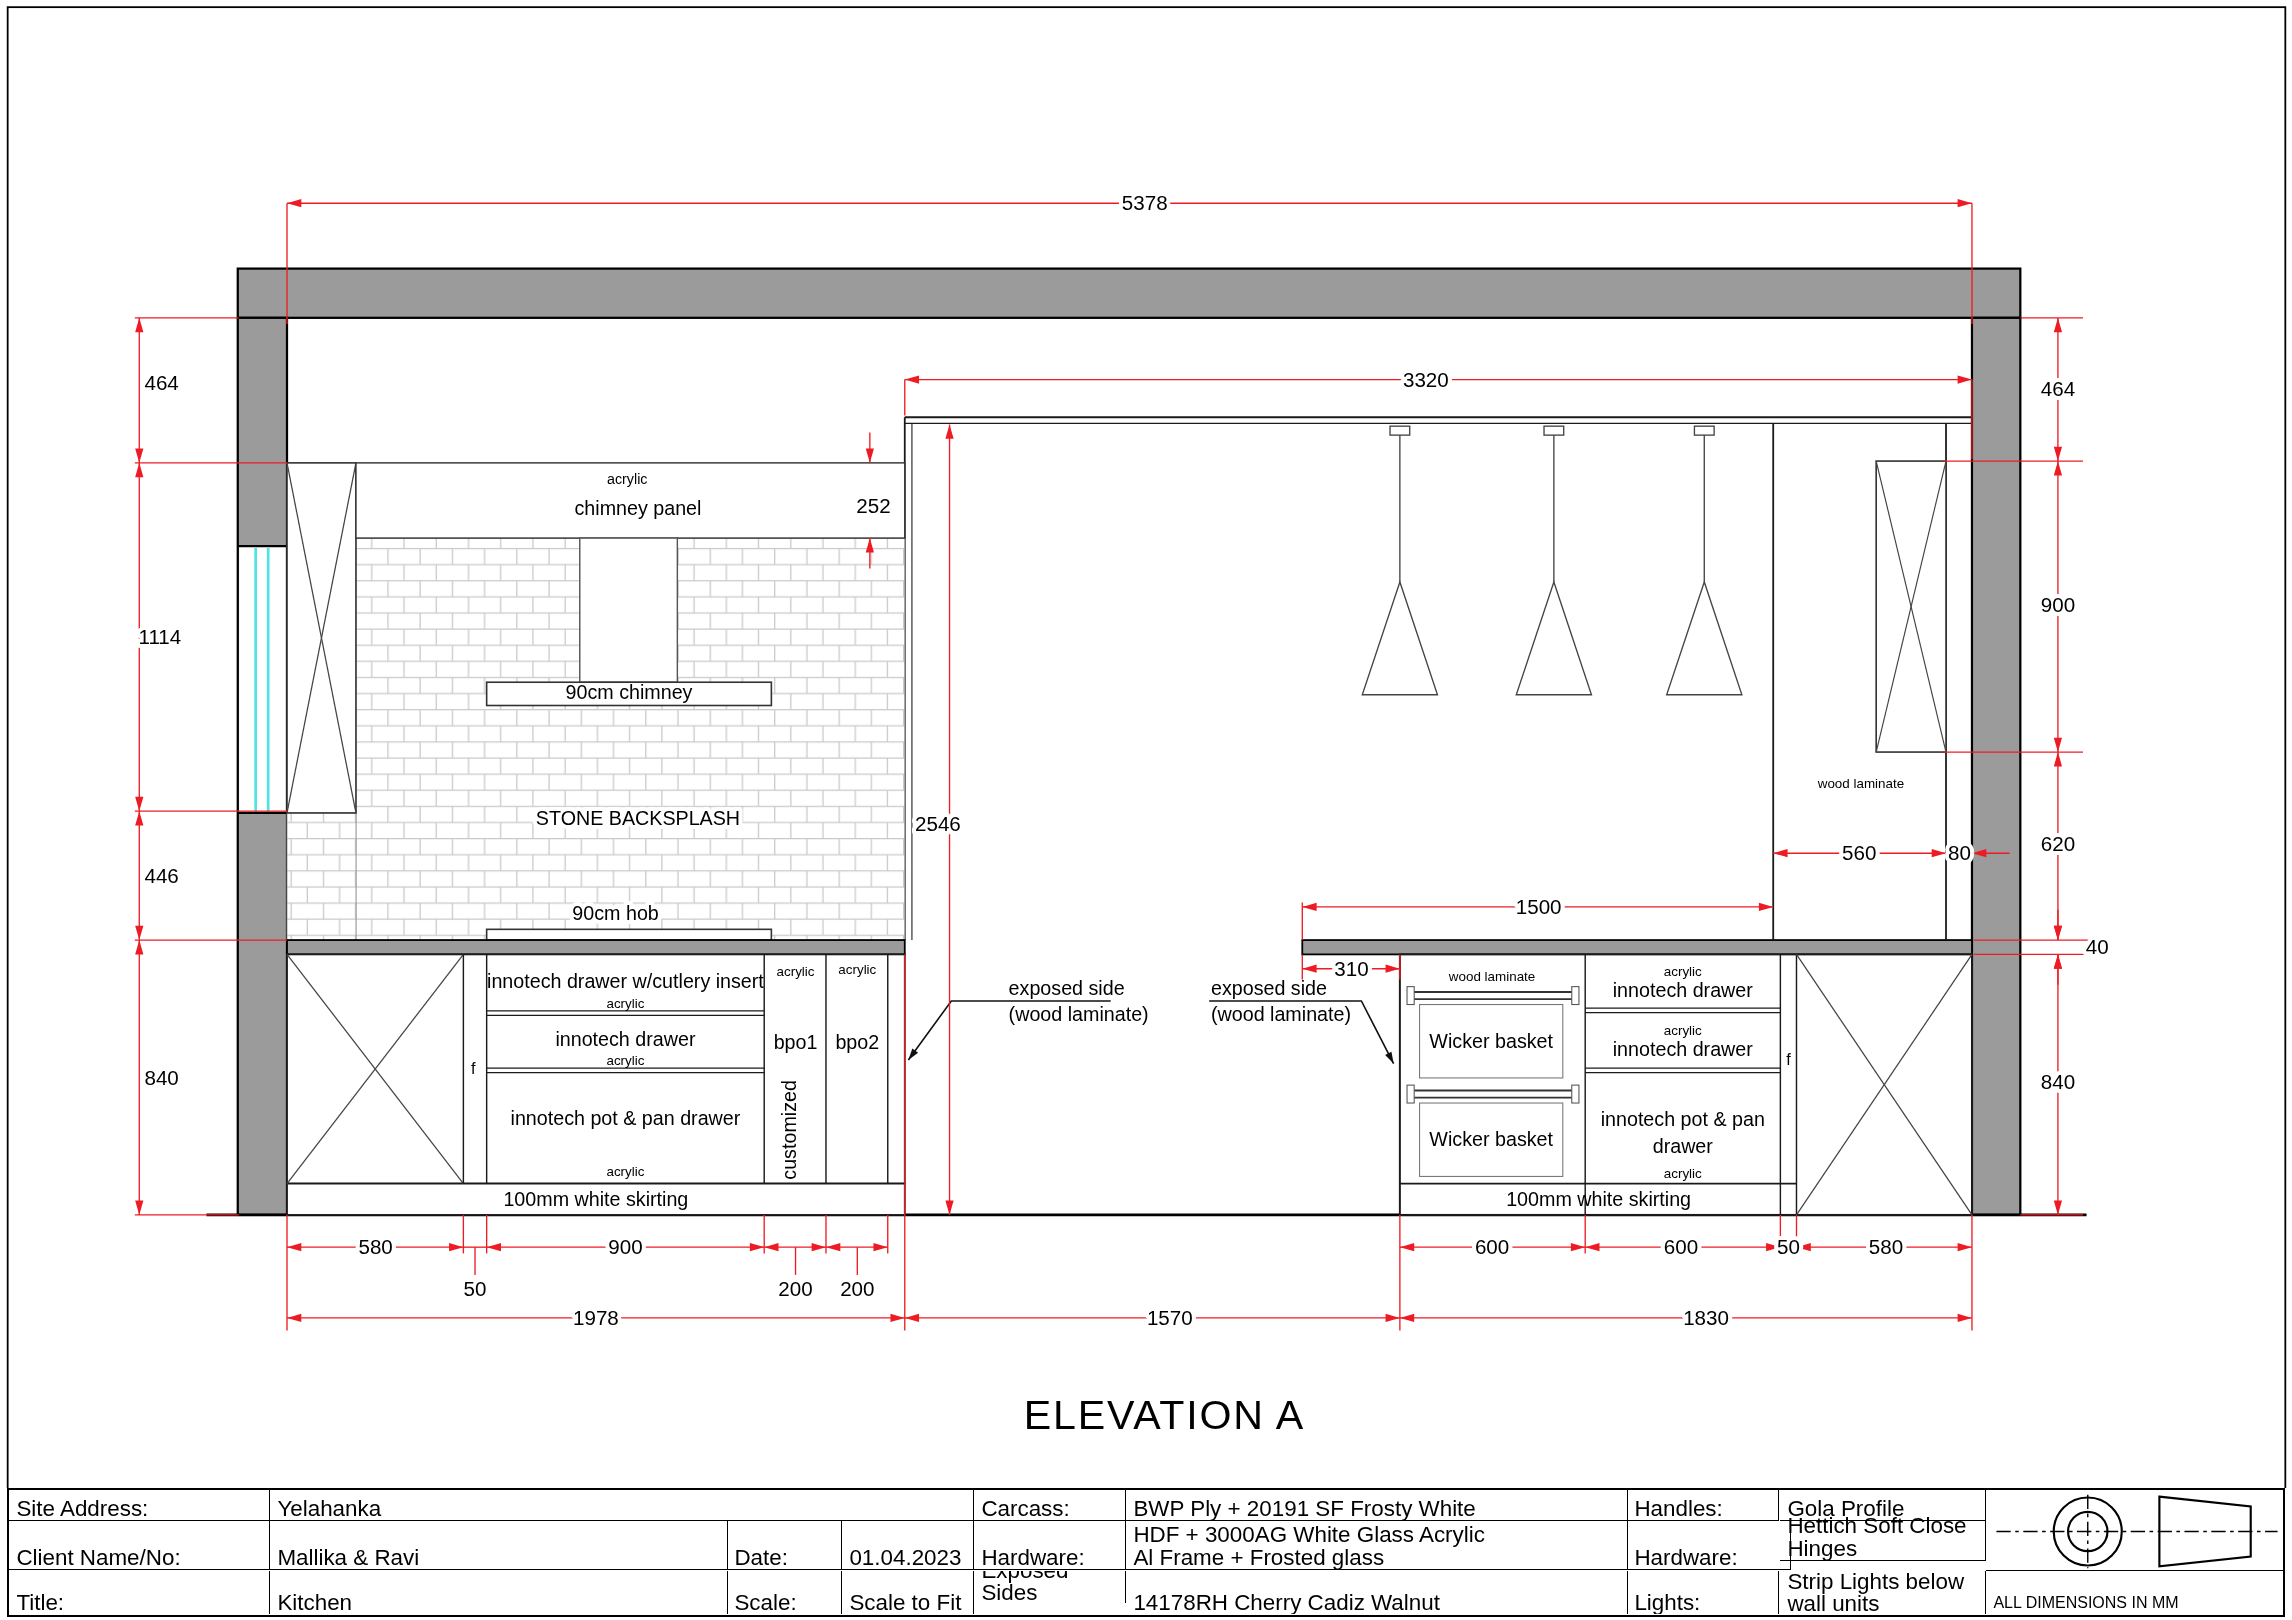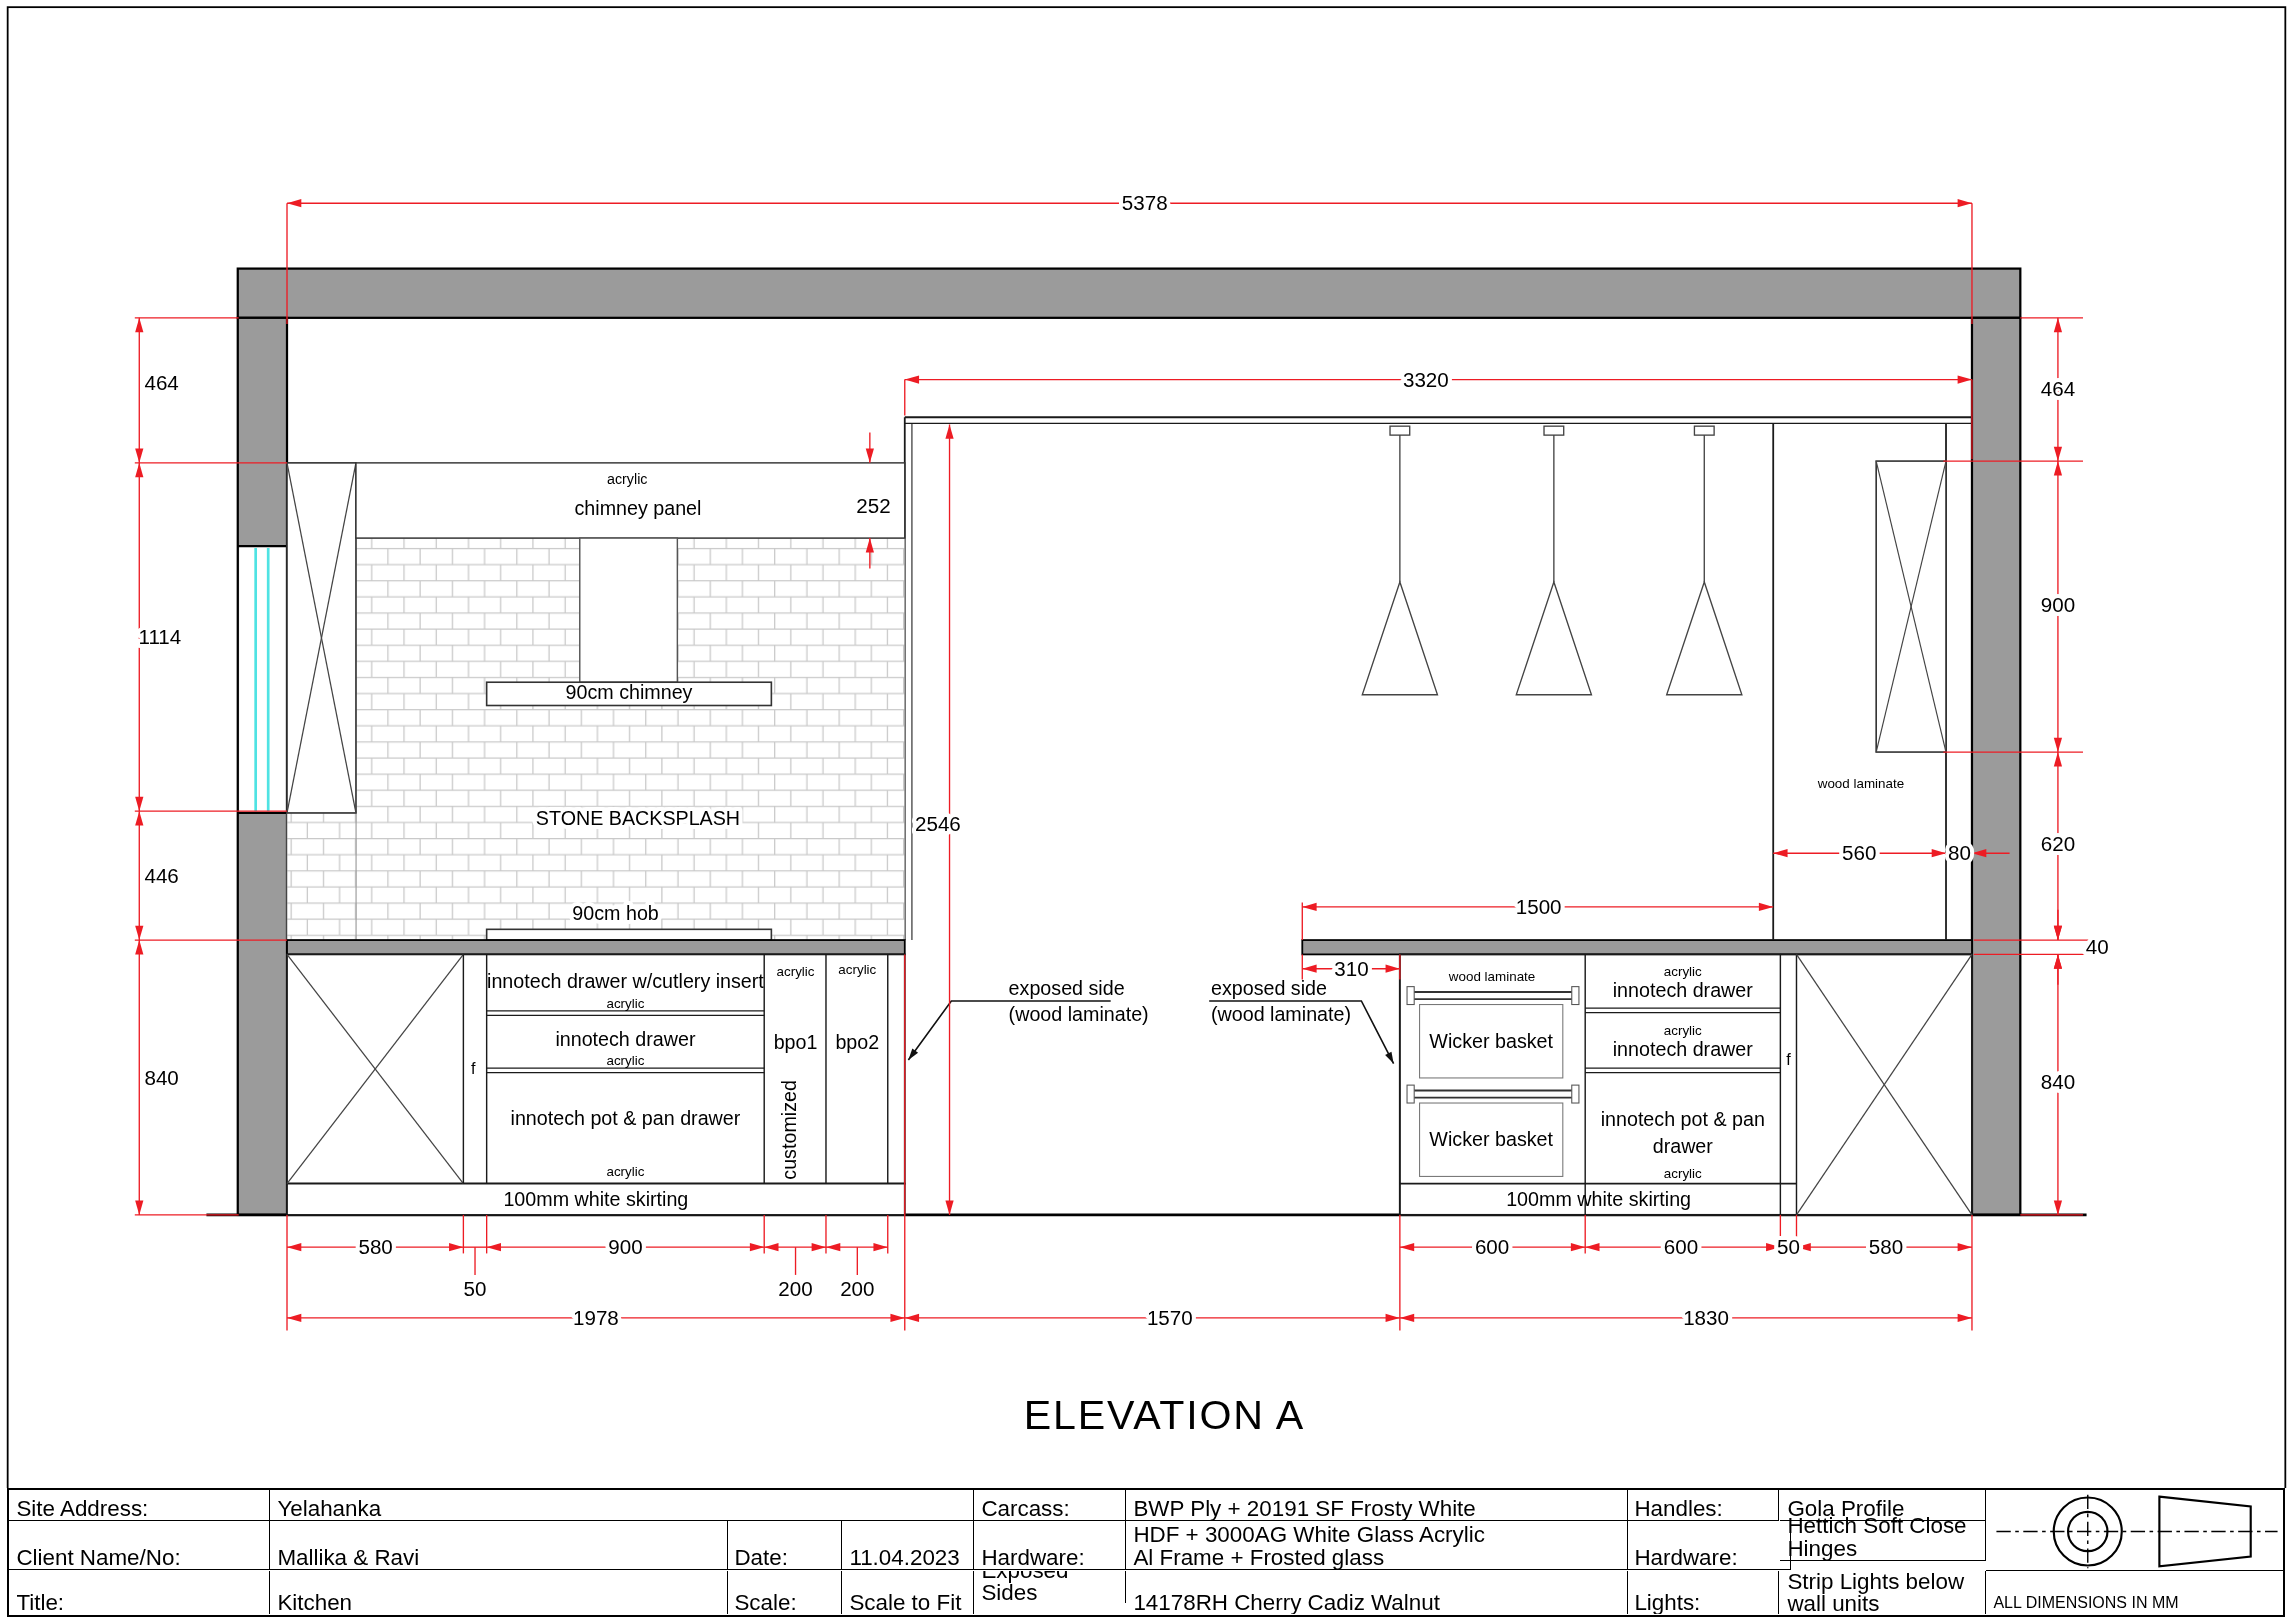--- a/index.html
+++ b/index.html
@@ -336,21 +336,21 @@
   <div class="cell" style="left:0;top:31px;width:261px;height:49px">
         <span>Client Name/No:</span>
       </div>
   <div class="cell" style="left:261px;top:31px;width:458px;height:49px">
         <span>Mallika &amp; Ravi</span>
       </div>
   <div class="cell" style="left:718px;top:31px;width:115px;height:49px">
         <span>Date:</span>
       </div>
   <div class="cell" style="left:833px;top:31px;width:132px;height:49px">
-        <span>11.04.2023</span>
+        <span>01.04.2023</span>
       </div>
   <div class="cell" style="left:965px;top:31px;width:152px;height:49px">
         <span>Hardware:</span>
       </div>
   <div class="cell" style="left:1117px;top:31px;width:502px;height:49px">
     <span>HDF + 3000AG White Glass Acrylic</span>
     <span>Al Frame + Frosted glass</span>
   </div>
   <div class="cell" style="left:1618px;top:31px;width:164px;height:49px">
         <span>Hardware:</span>

